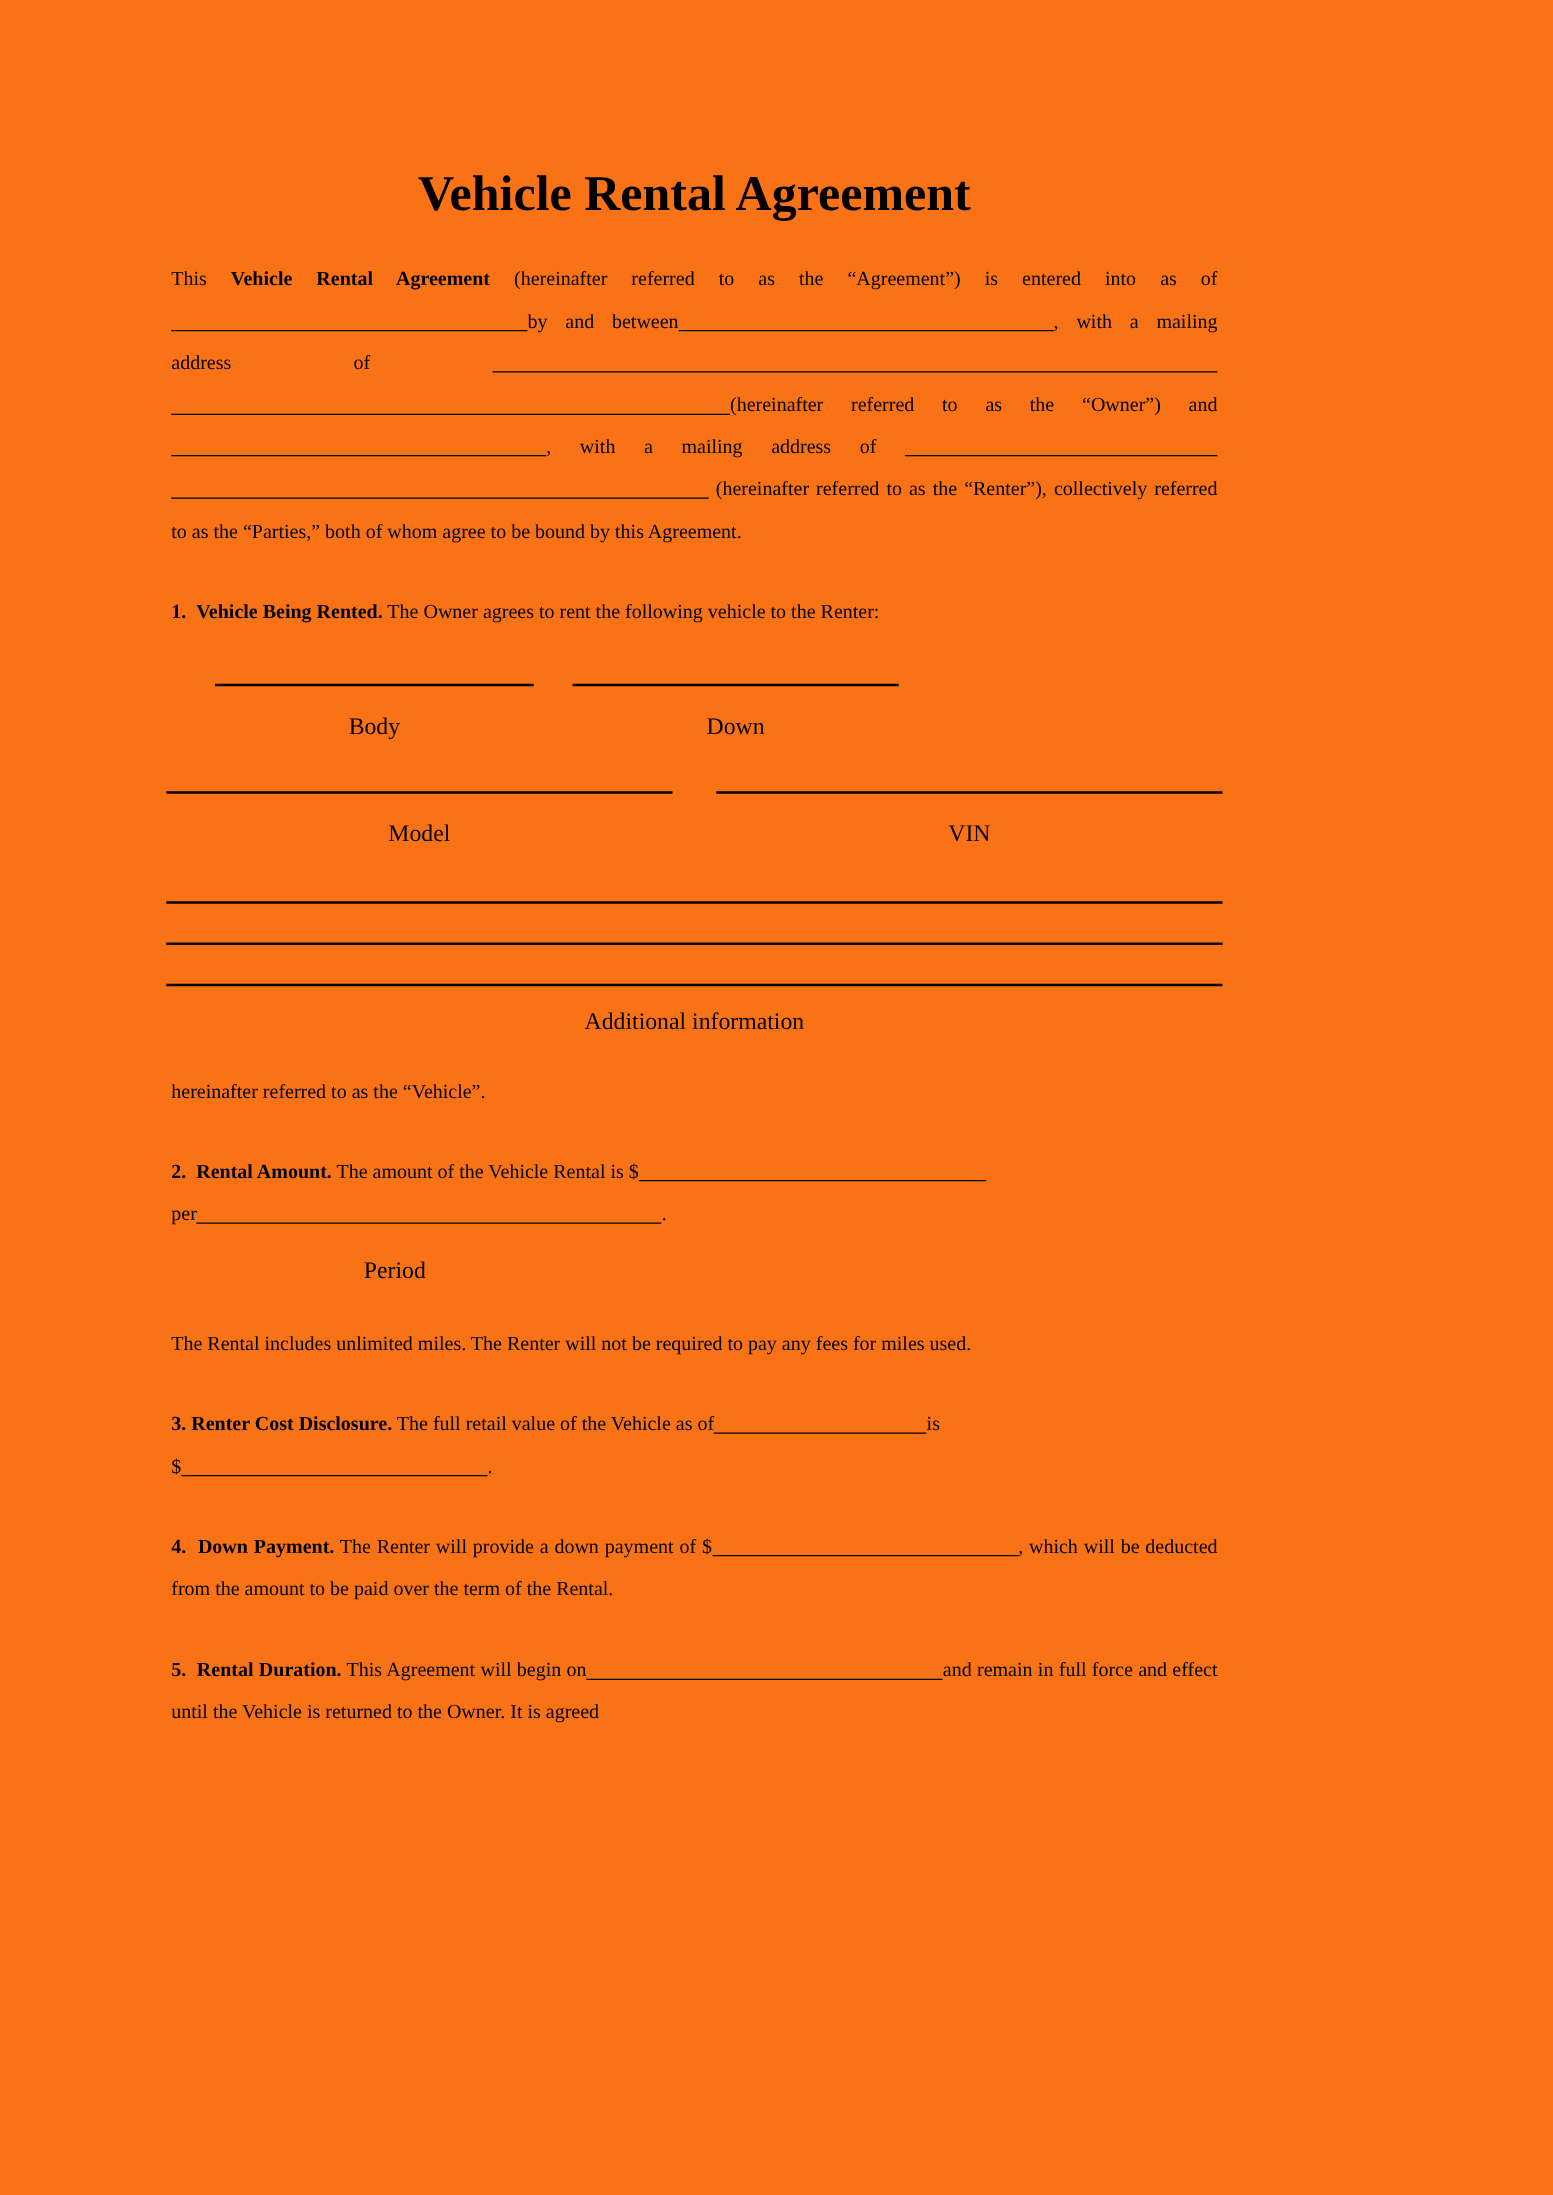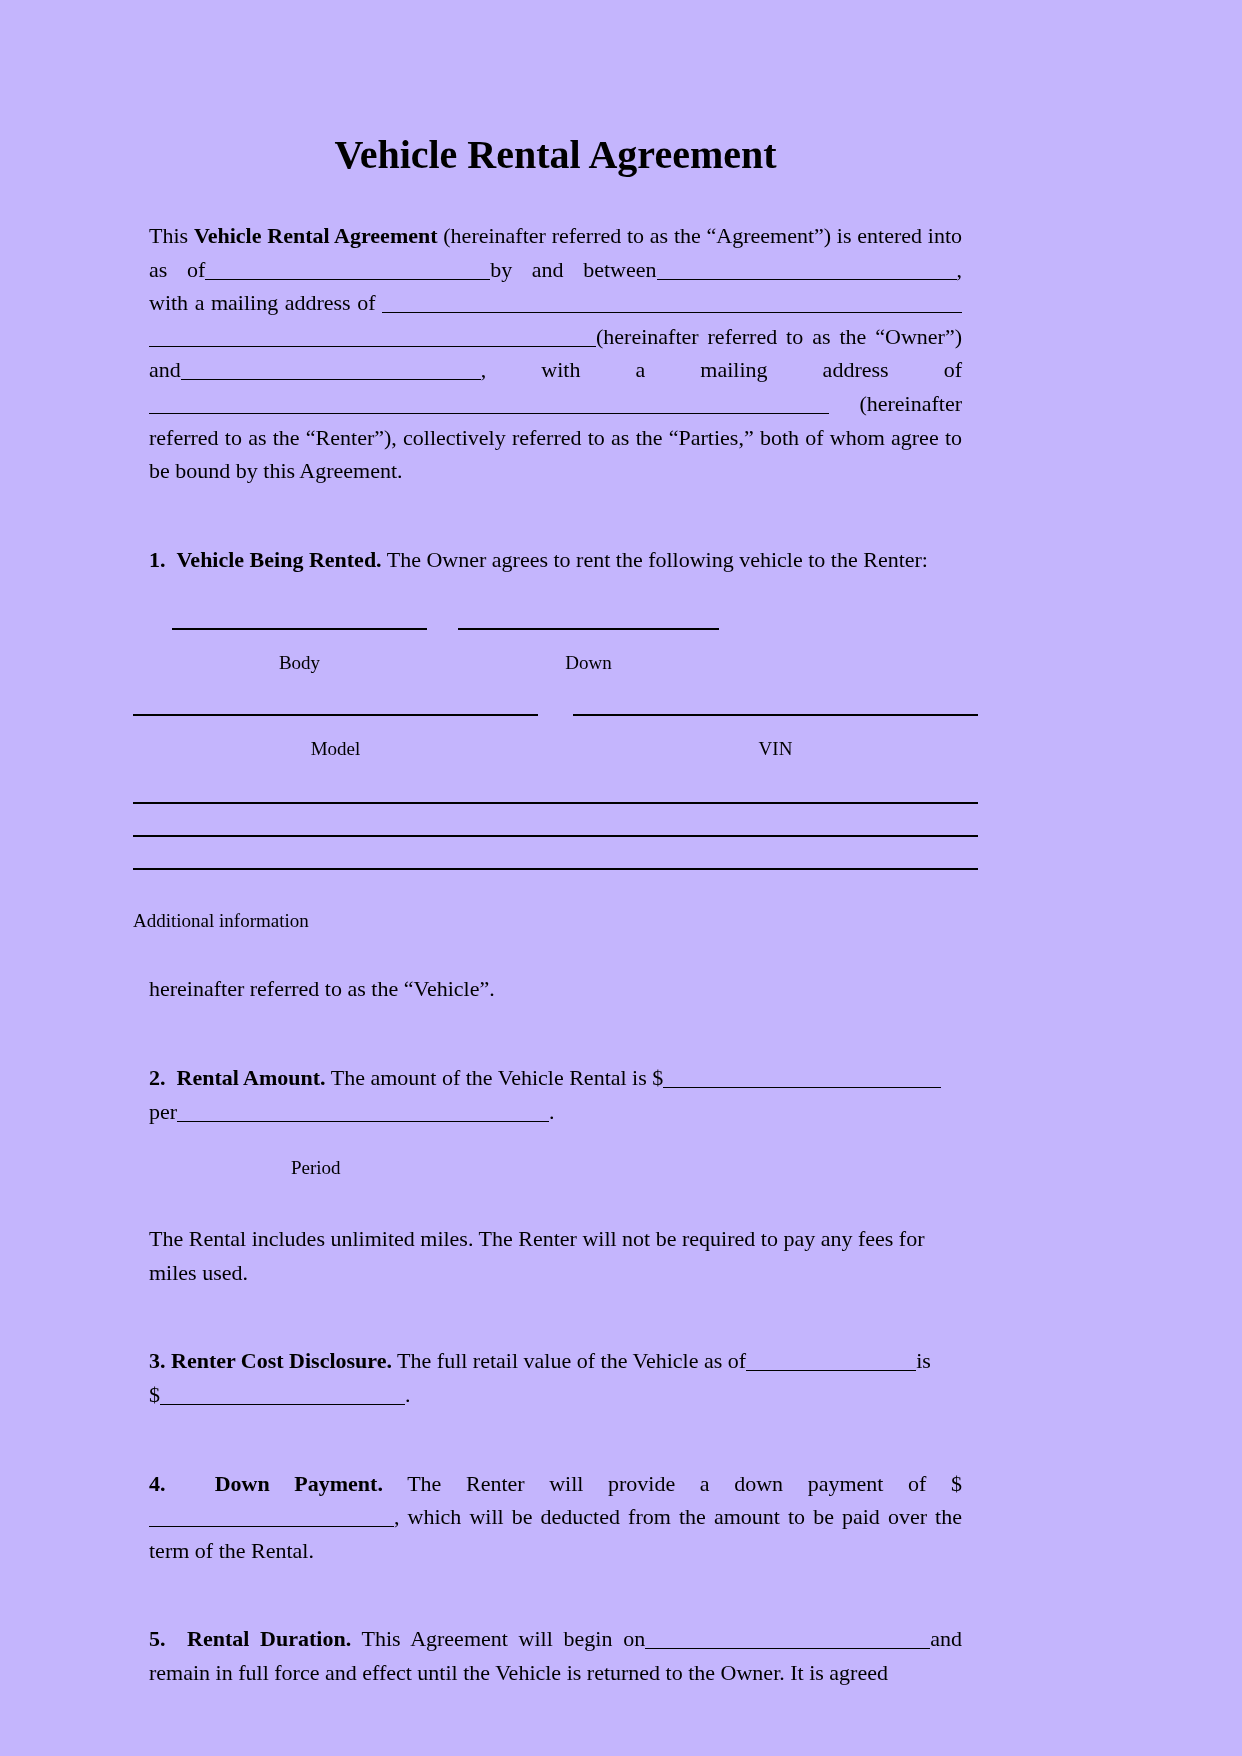--- a/index.html
+++ b/index.html
@@ -9,21 +9,21 @@
   }
   body {
     font-family: "Liberation Serif", "DejaVu Serif", serif;
     color: #000000;
   }
   .page {
     position: relative;
     width: 1242px;
     height: 1756px;
     margin: 0 auto;
-    background: #c4b5fd;
+    background: #f97316;
     box-sizing: border-box;
     padding: 0;
     overflow: hidden;
   }
   .content {
     position: absolute;
     left: 133px;
     top: 0;
     width: 845px;
   }
@@ -32,23 +32,23 @@
     font-size: 40px;
     font-weight: bold;
     text-align: center;
     margin: 0;
     padding-top: 133px;
     letter-spacing: 0px;
     line-height: 1.1;
   }
 
   p.para {
-    font-size: 22px;
+    font-size: 16px;
     line-height: 33.6px;
-    margin: 16px;
+    margin: 4px;
     text-align: justify;
     text-justify: inter-word;
   }
   p.para.nojust { text-align: left; }
 
   .gap-intro { height: 26px; }
   .gap-sec   { height: 23px; }
 
   b, .bold { font-weight: bold; }
 
@@ -85,22 +85,22 @@
   }
   .field .cap {
     font-size: 19px;
     line-height: 1;
     margin-top: 23px;
     text-align: center;
     white-space: nowrap;
   }
   .caption-center {
     font-size: 19px;
+    text-align: center;
     line-height: 1;
-    margin-top: 22px;
   }
   .caption-left {
     font-size: 19px;
     line-height: 1;
   }
 </style>
 </head>
 <body>
 
 <div class="page">

